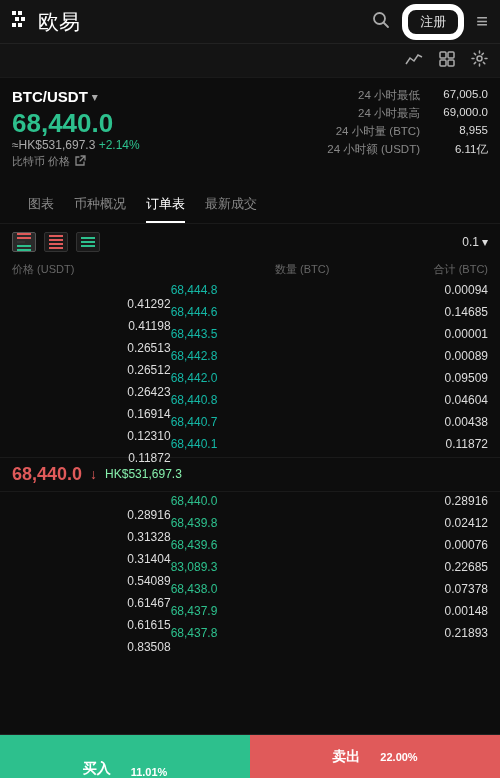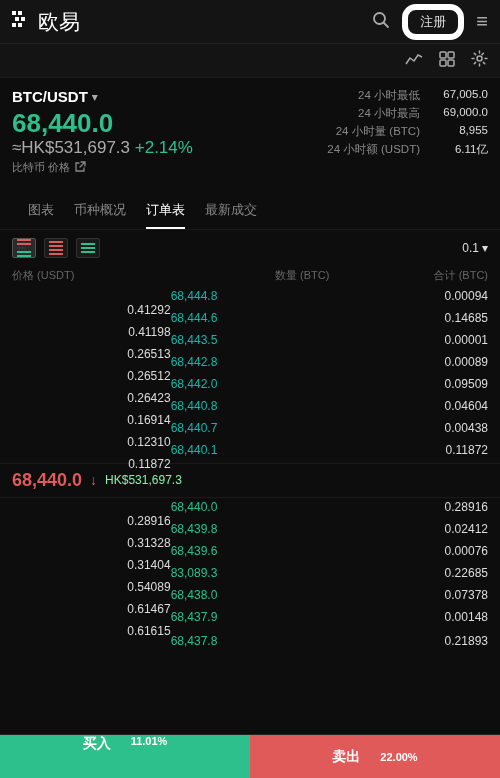--- a/index.html
+++ b/index.html
@@ -91,21 +91,21 @@
       color: #aaa;
       font-size: 12px;
     }
     .main-price {
       font-size: 26px;
       font-weight: bold;
       color: #2dc08d;
       line-height: 1.1;
     }
     .hk-price {
-      font-size: 17px;
+      font-size: 12px;
       color: #aaa;
     }
     .hk-price span.up {
       color: #2dc08d;
     }
     .coin-label {
       font-size: 11px;
       color: #888;
       margin-top: 2px;
       display: flex;
@@ -255,21 +255,21 @@
       background: #141414;
       border-top: 1px solid #222;
       display: flex;
       align-items: center;
     }
     .bottom-buy {
       flex: 1;
       height: 100%;
       background: #2dc08d;
       display: flex;
-      align-items: flex-start;
+      align-items: flex-end;
       justify-content: center;
       font-size: 14px;
       font-weight: bold;
       color: #fff;
       cursor: pointer;
     }
     .bottom-sell {
       flex: 1;
       height: 100%;
       background: #e05a5a;
@@ -512,20 +512,21 @@
       <div class="ob-row">
     <div class="ob-row-bg green" style="width:56%;"></div>
     <span class="price green">68,437.9</span>
     <span class="qty">0.00148</span>
     <span class="total">0.61615</span>
   </div>
       <div class="ob-row">
     <div class="ob-row-bg green" style="width:75%;"></div>
     <span class="price green">68,437.8</span>
     <span class="qty">0.21893</span>
+    <span class="total">0.83508</span>
   </div>
     </div>
 </div>
 
 <div class="bottom-bar">
   <div class="bottom-buy">
     <span>买入</span>
     <span class="bottom-pct">11.01%</span>
   </div>
   <div class="bottom-sell">

